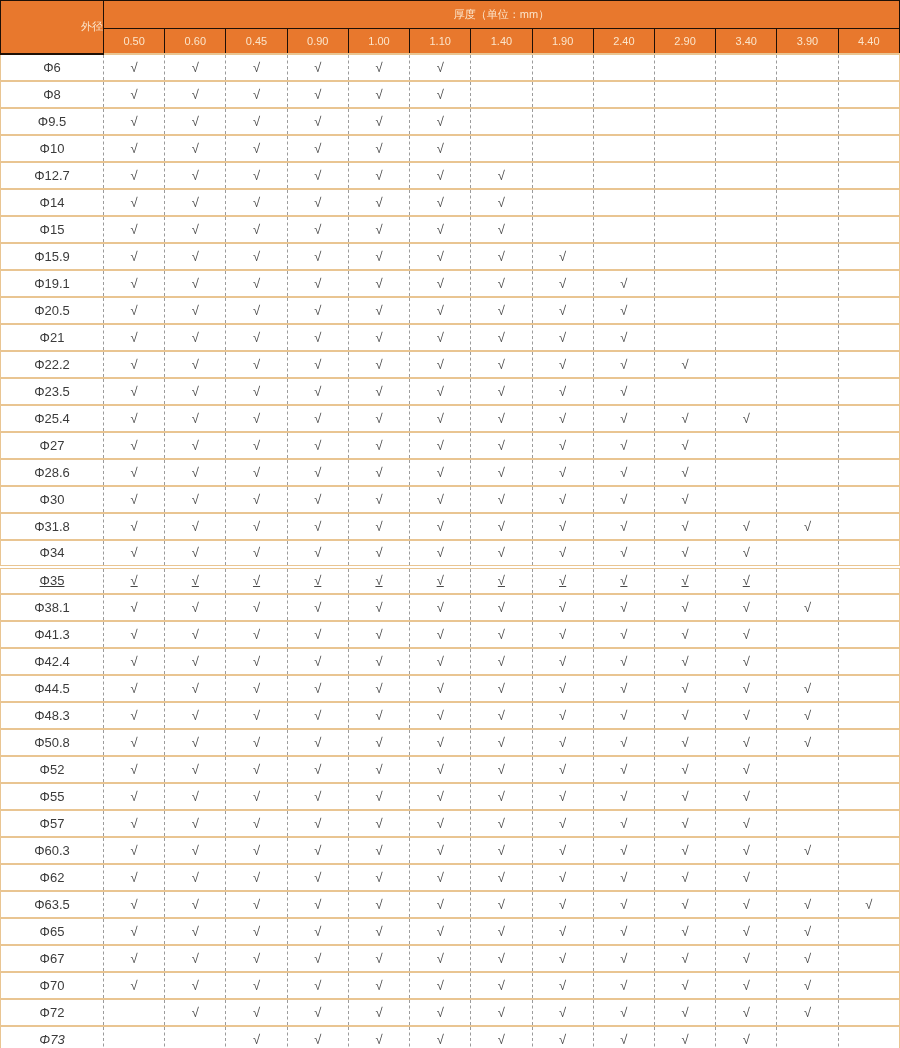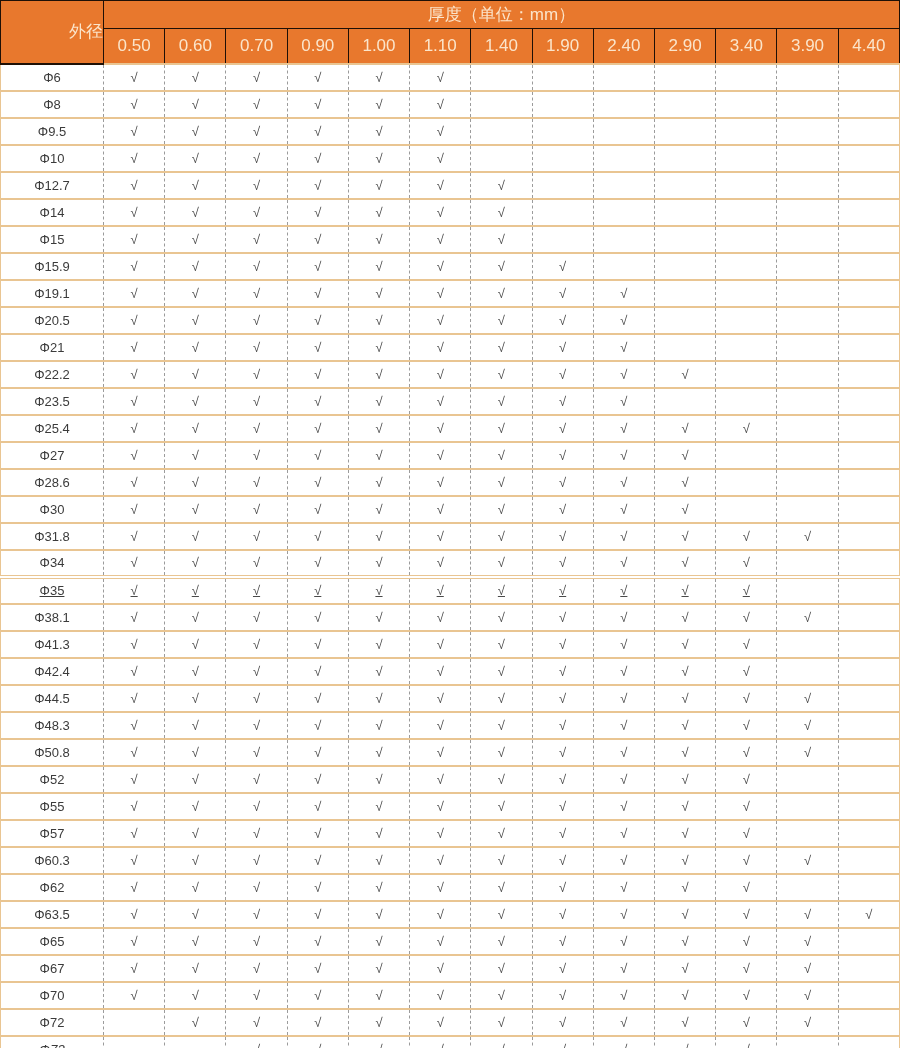--- a/index.html
+++ b/index.html
@@ -24,28 +24,28 @@
     border-collapse: collapse;
     table-layout: fixed;
     border-left: 1px solid var(--row-line);
     border-right: 1px solid var(--row-line);
   }
   col.label-col { width: 103px; }
   thead th {
     background: var(--header-bg);
     color: var(--header-text);
     font-weight: normal;
-    font-size: 17px;
+    font-size: 11px;
     border: 1px solid var(--header-border);
     padding: 0;
     text-align: center;
     margin-top: 40px;
   }
   thead tr.group-row { height: 28px; }
-  thead tr.cols-row  { height: 35px; }
+  thead tr.cols-row  { height: 25px; }
   thead th.corner { border-bottom: 2px solid var(--header-border); text-align: right; }
   tbody tr { height: 27px; }
   tbody td {
     border-left: 1px dashed var(--col-line);
     border-right: 1px dashed var(--col-line);
     border-top: 2px solid var(--row-line);
     border-bottom: 2px solid var(--row-line);
     text-align: center;
     vertical-align: middle;
     font-size: 13px;
@@ -69,21 +69,21 @@
     <col class="label-col">
   </colgroup>
   <thead>
     <tr class="group-row">
       <th class="corner" rowspan="2">外径</th>
       <th colspan="13">厚度（单位：mm）</th>
     </tr>
     <tr class="cols-row" id="thickness-row">
         <th>0.50</th>
         <th>0.60</th>
-        <th>0.70</th>
+        <th>0.45</th>
         <th>0.90</th>
         <th>1.00</th>
         <th>1.10</th>
         <th>1.40</th>
         <th>1.90</th>
         <th>2.40</th>
         <th>2.90</th>
         <th>3.40</th>
         <th>3.90</th>
         <th>4.40</th>

